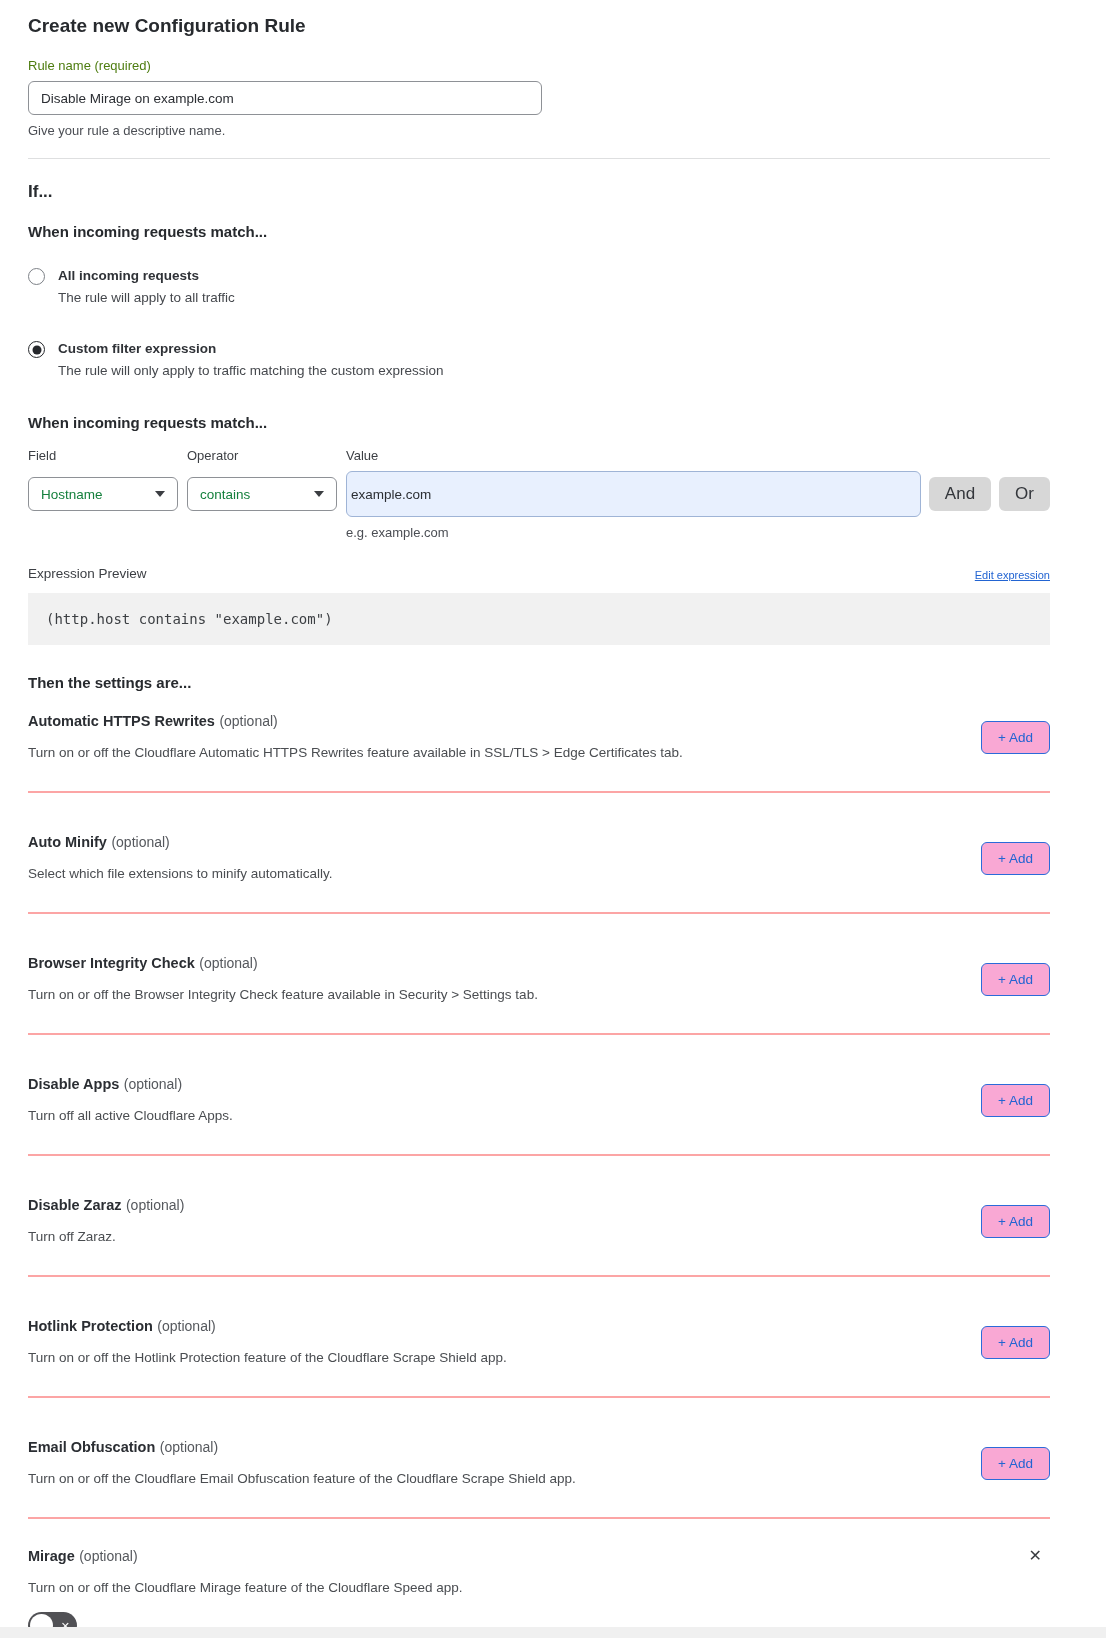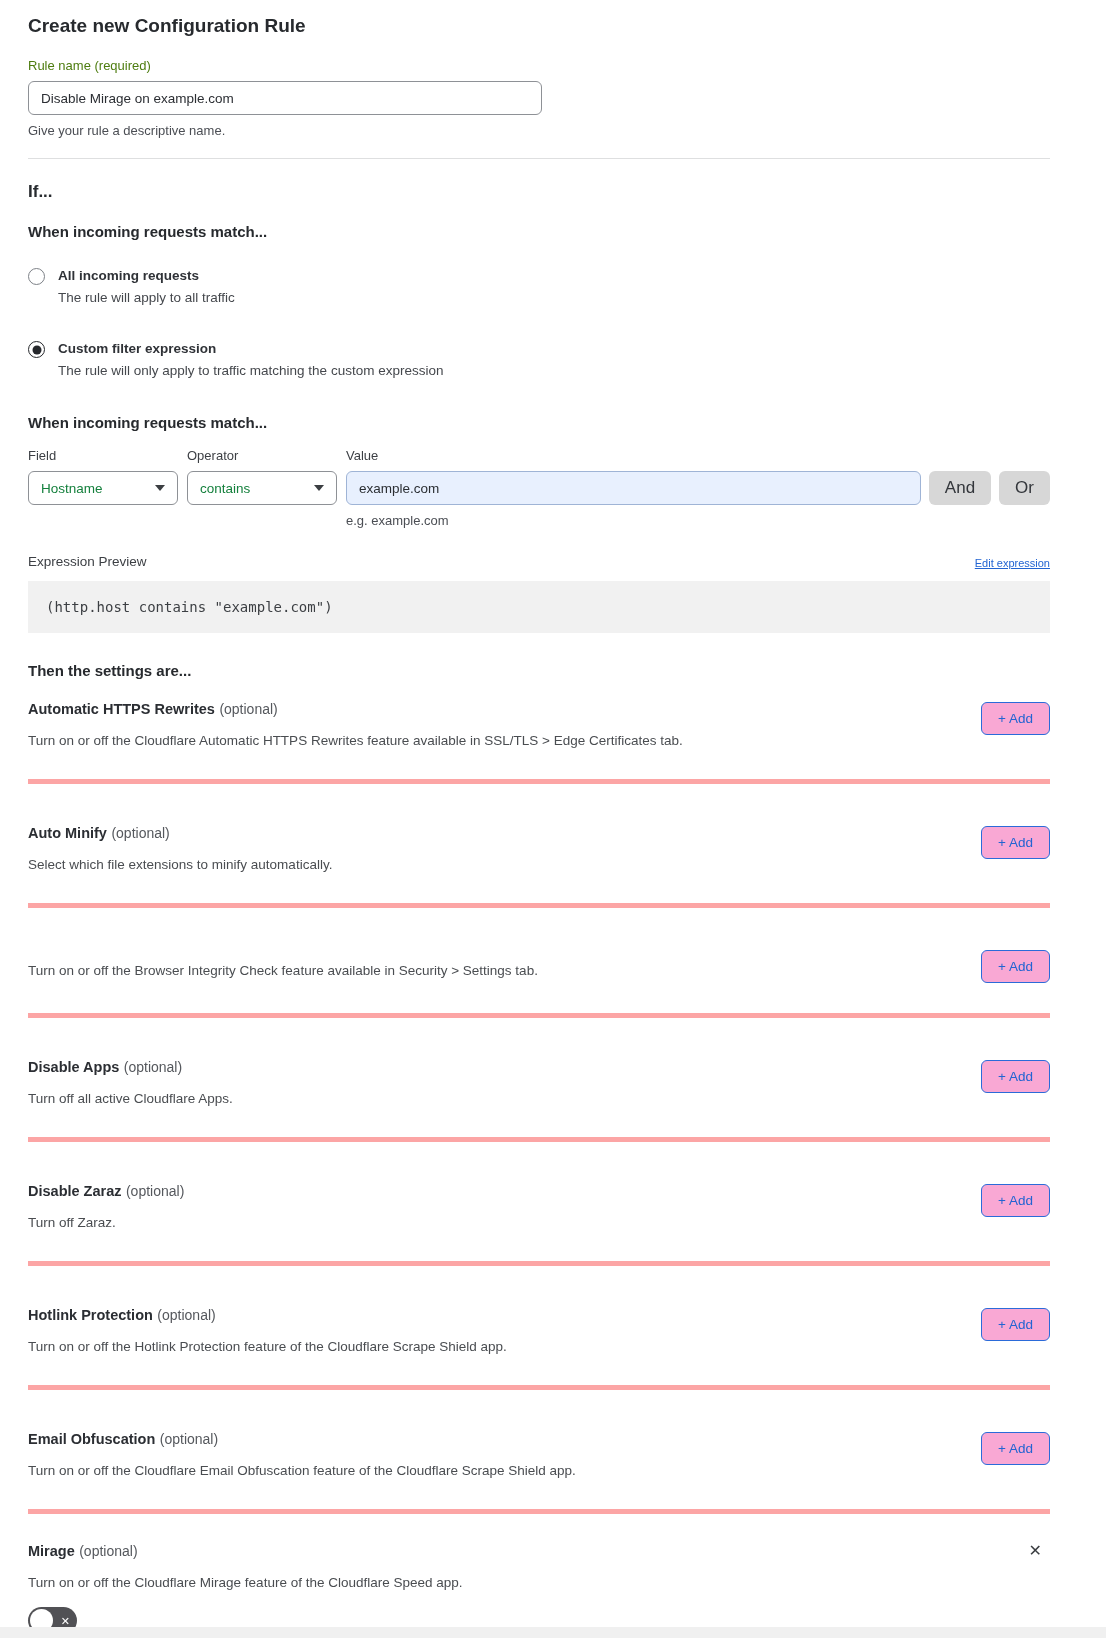--- a/index.html
+++ b/index.html
@@ -53,22 +53,22 @@
   .select {
     width: 150px; height: 34px; border: 1px solid #8e9196; border-radius: 6px;
     background: #fff; display: flex; align-items: center; justify-content: space-between;
     padding: 0 12px; font-size: 13.5px; color: #15803d; margin-right: 9px; cursor: pointer;
   }
   .chevron {
     width: 0; height: 0; border-left: 5px solid transparent; border-right: 5px solid transparent;
     border-top: 6px solid #3b3e42; margin-left: 8px;
   }
   .value-input {
-    flex: 1 1 auto; height: 34px; border: 1px solid #9fb4d6; border-radius: 6px;
-    background: #e8f0fe; padding: 0 12px; margin-right: 8px;
+    flex: 1 1 auto; height: 46px; border: 1px solid #9fb4d6; border-radius: 6px;
+    background: #e8f0fe; padding: 0 4px; margin-right: 8px;
     font-family: "Liberation Sans", sans-serif; font-size: 13.5px; color: #2b2e33; outline: none;
   }
   .btn-grey {
     height: 34px; border: none; border-radius: 6px; background: #d7d7d7;
     color: #33363b; font-family: "Liberation Sans", sans-serif; font-size: 17px;
     padding: 0 16px; margin-left: 0; cursor: pointer;
   }
   .btn-grey + .btn-grey { margin-left: 8px; }
 
   .eg-helper { margin: 8px 0 0 318px; font-size: 13px; line-height: 15px; color: #4b4e54; }
@@ -76,22 +76,22 @@
   .preview-row { display: flex; justify-content: space-between; align-items: flex-end; margin-top: 26px; }
   .preview-label { font-size: 13.5px; color: #3c3f44; }
   .edit-link { font-size: 11px; color: #2264d2; text-decoration: underline; cursor: pointer; }
 
   .code-box {
     margin-top: 12px; background: #f1f1f1; padding: 16px 18px;
     font-family: "DejaVu Sans Mono", monospace; font-size: 14px; line-height: 20px; color: #3c3f43;
   }
 
   .setting-row {
-    display: flex; justify-content: space-between; align-items: flex-start;
-    padding: 40px 0 30px 0; border-bottom: 5px solid #fca5a5;
+    display: flex; justify-content: space-between; align-items: center;
+    padding: 40px 0 30px 0; border-bottom: 2px solid #fca5a5;
   }
   .setting-row.first { padding-top: 20px; }
   .setting-title { font-size: 14.5px; line-height: 18px; font-weight: 700; color: #2b2e33; }
   .optional { font-size: 14px; color: #55585d; font-weight: 400; }
   .setting-desc { margin-top: 14px; font-size: 13.5px; line-height: 17px; color: #4a4d51; }
   .btn-add {
     flex: 0 0 auto; width: 69px; height: 33px; border: 1px solid #2b6bd9; border-radius: 6px;
     background: #f9a8d4; color: #2264d2; font-family: "Liberation Sans", sans-serif;
     font-size: 13.5px; cursor: pointer; margin-top: 2px;
   }
@@ -199,20 +199,24 @@
         <span class="setting-title">Auto Minify</span>
         <span class="optional">(optional)</span>
       </div>
       <div class="setting-desc">Select which file extensions to minify automatically.</div>
     </div>
     <button class="btn-add">+ Add</button>
   </div>
 
   <div class="setting-row">
     <div class="setting-info">
+      <div class="setting-title-line">
+        <span class="setting-title">Browser Integrity Check</span>
+        <span class="optional">(optional)</span>
+      </div>
       <div class="setting-desc">Turn on or off the Browser Integrity Check feature available in Security &gt; Settings tab.</div>
     </div>
     <button class="btn-add">+ Add</button>
   </div>
 
   <div class="setting-row">
     <div class="setting-info">
       <div class="setting-title-line">
         <span class="setting-title">Disable Apps</span>
         <span class="optional">(optional)</span>

